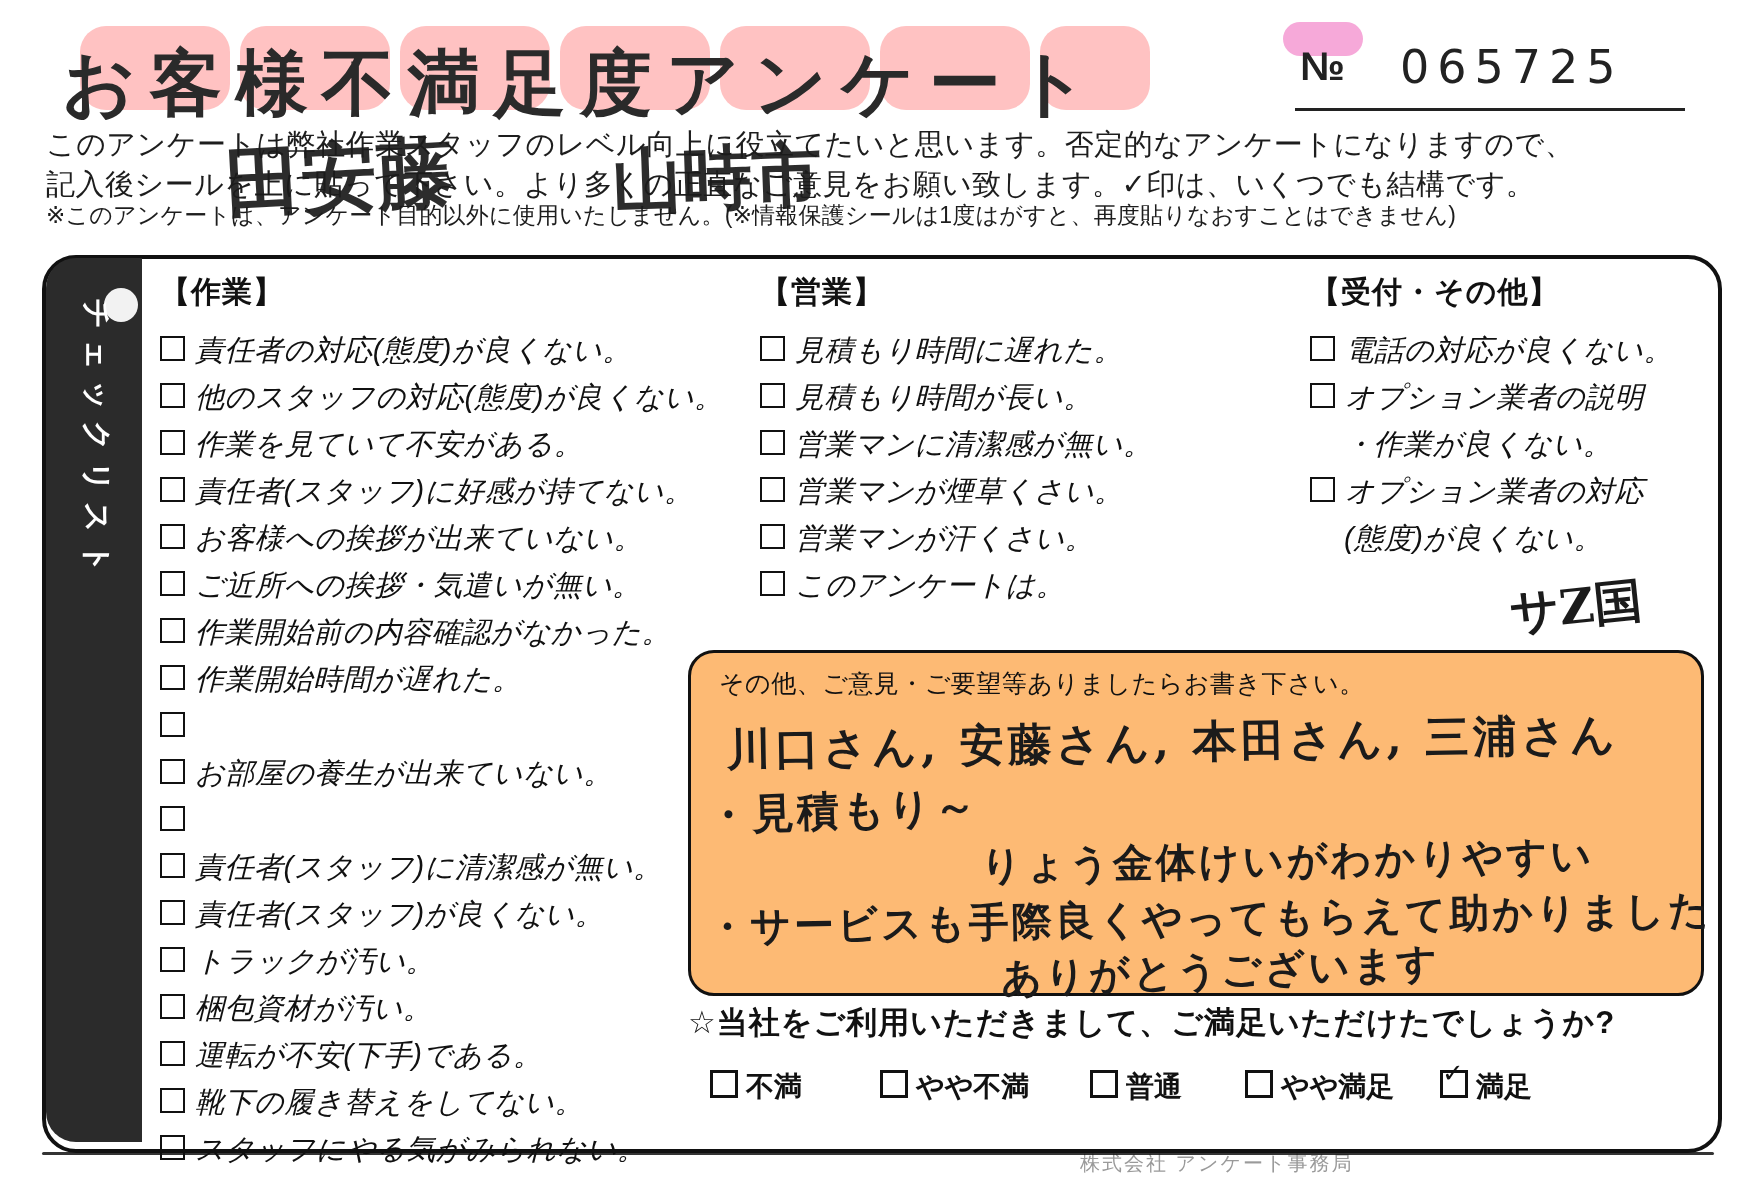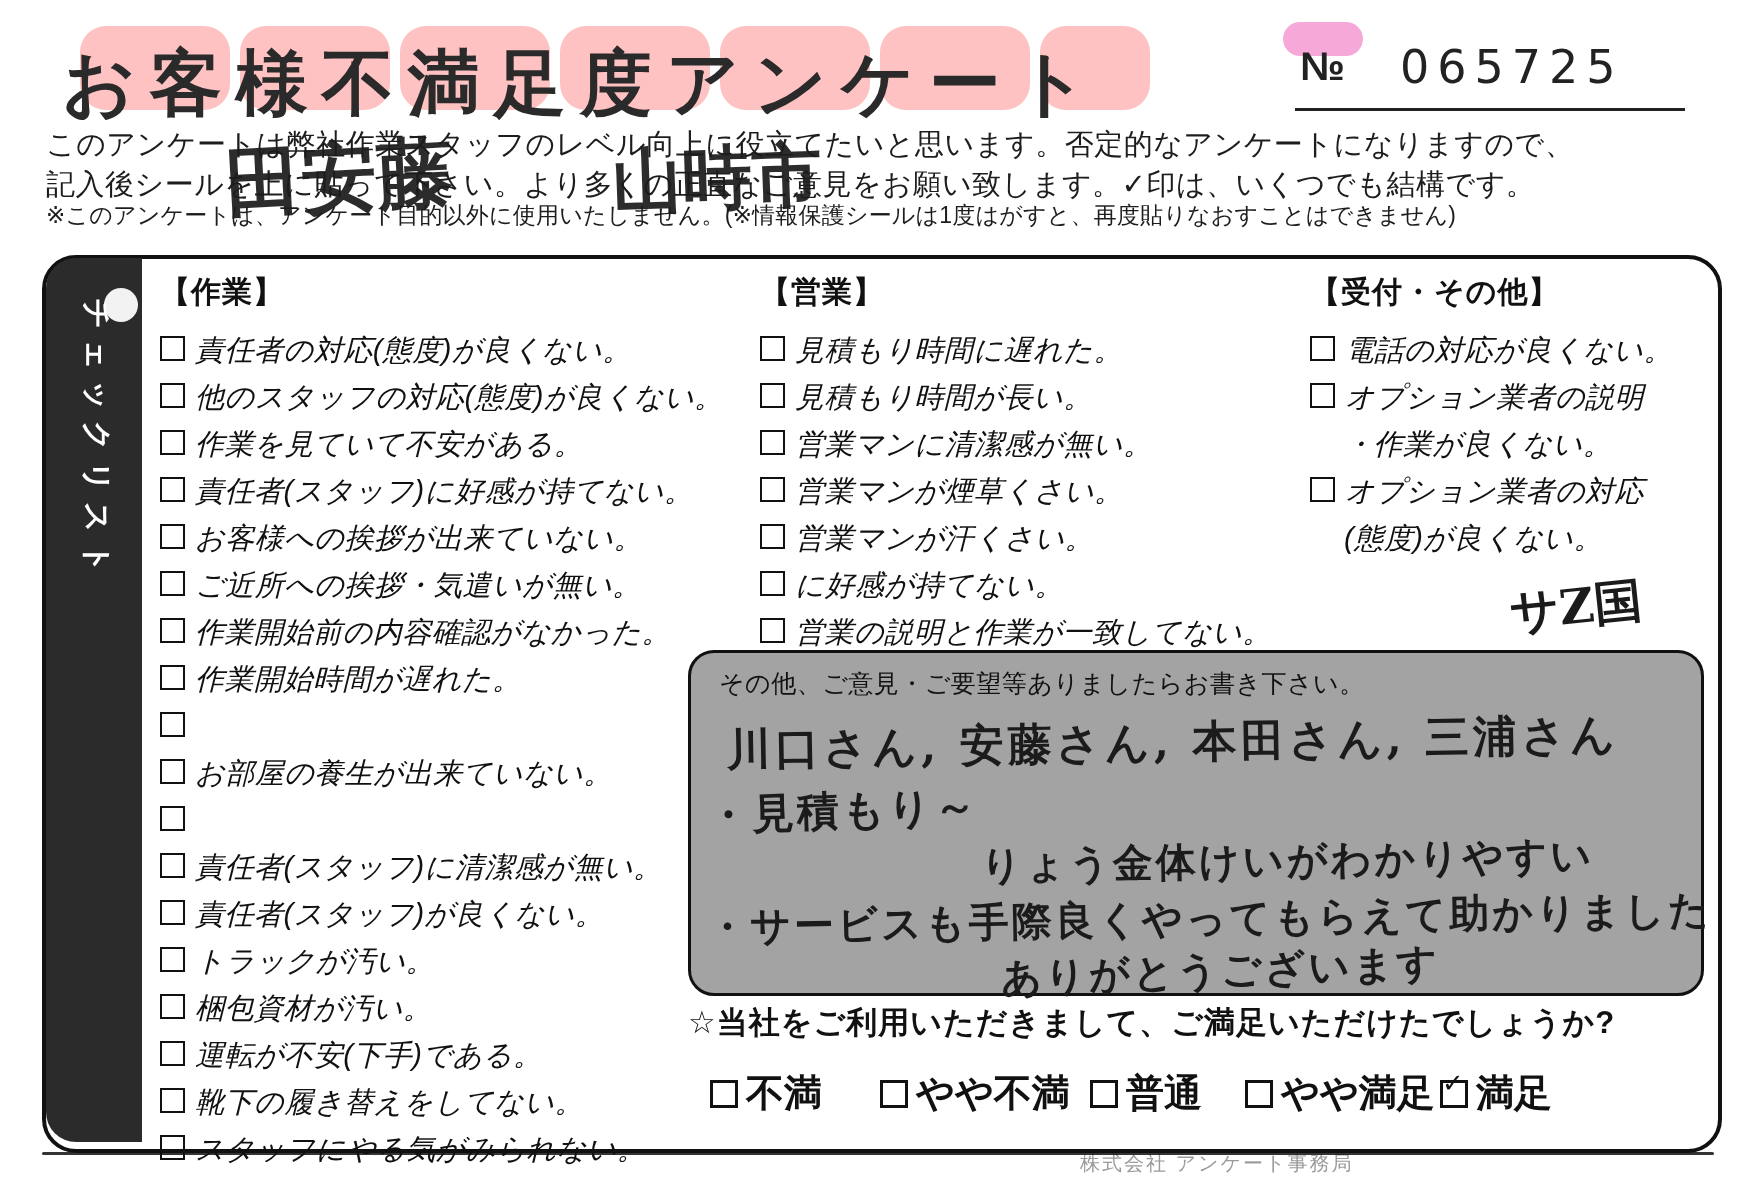--- a/index.html
+++ b/index.html
@@ -96,21 +96,21 @@
   }
   .col li.noBox{padding-left:34px;}
 
   #col-work{left:160px;width:530px;}
   #col-sales{left:760px;width:540px;}
   #col-reception{left:1310px;width:400px;}
 
   
   .comment-box{
     position:absolute;left:688px;top:650px;width:1010px;height:340px;
-    border:3px solid #111;border-radius:26px;background:#a3a3a3;
+    border:3px solid #111;border-radius:26px;background:#fdba74;
   }
   .comment-label{
     position:absolute;left:28px;top:14px;font-size:25px;color:#111;letter-spacing:.5px;
   }
   .hand-line{
     position:absolute;color:#1b1b1b;font-family:"DejaVu Serif",serif;font-weight:700;
     white-space:nowrap;
   }
   .hl1{left:36px;top:60px;font-size:44px;letter-spacing:4px;transform:rotate(-1deg);}
   .hl2{left:16px;top:130px;font-size:42px;letter-spacing:3px;transform:rotate(-2deg);}
@@ -125,21 +125,21 @@
 
   
   .sat-q{
     position:absolute;left:688px;top:1002px;font-size:31px;font-weight:700;
     letter-spacing:1px;color:#111;white-space:nowrap;
   }
   .sat-opts{
     position:absolute;left:700px;top:1068px;width:1000px;height:46px;
   }
   .sat-opt{
-    position:absolute;font-size:38px;font-weight:700;color:#111;white-space:nowrap;
+    position:absolute;font-size:28px;font-weight:700;color:#111;white-space:nowrap;
   }
   .sat-opt .bx{
     display:inline-block;width:22px;height:22px;border:3px solid #111;
     margin-right:8px;vertical-align:-2px;position:relative;
   }
   .sat-opt.checked .bx:after{
     content:"✓";position:absolute;left:-1px;top:-15px;font-size:26px;color:#111;
   }
   .o0{left:10px;}
   .o1{left:180px;}
@@ -217,22 +217,21 @@
   </div>
 
   <div class="col" id="col-sales">
     <h3>【営業】</h3>
     <ul>
       <li><span class="bx"></span><span>見積もり時間に遅れた。</span></li>
       <li><span class="bx"></span><span>見積もり時間が長い。</span></li>
       <li><span class="bx"></span><span>営業マンに清潔感が無い。</span></li>
       <li><span class="bx"></span><span>営業マンが煙草くさい。</span></li>
       <li><span class="bx"></span><span>営業マンが汗くさい。</span></li>
-      <li><span class="bx"></span><span>に好感が持てない。</span></li>
-      <li><span class="bx"></span><span>営業の説明と作業が一致してない。</span></li>
+      <li><span class="bx"></span><span>このアンケートは。</span></li>
     </ul>
   </div>
 
   <div class="col" id="col-reception">
     <h3>【受付・その他】</h3>
     <ul>
       <li><span class="bx"></span><span>電話の対応が良くない。</span></li>
       <li><span class="bx"></span><span>オプション業者の説明</span></li>
       <li class="noBox"><span>・作業が良くない。</span></li>
       <li><span class="bx"></span><span>オプション業者の対応</span></li>

